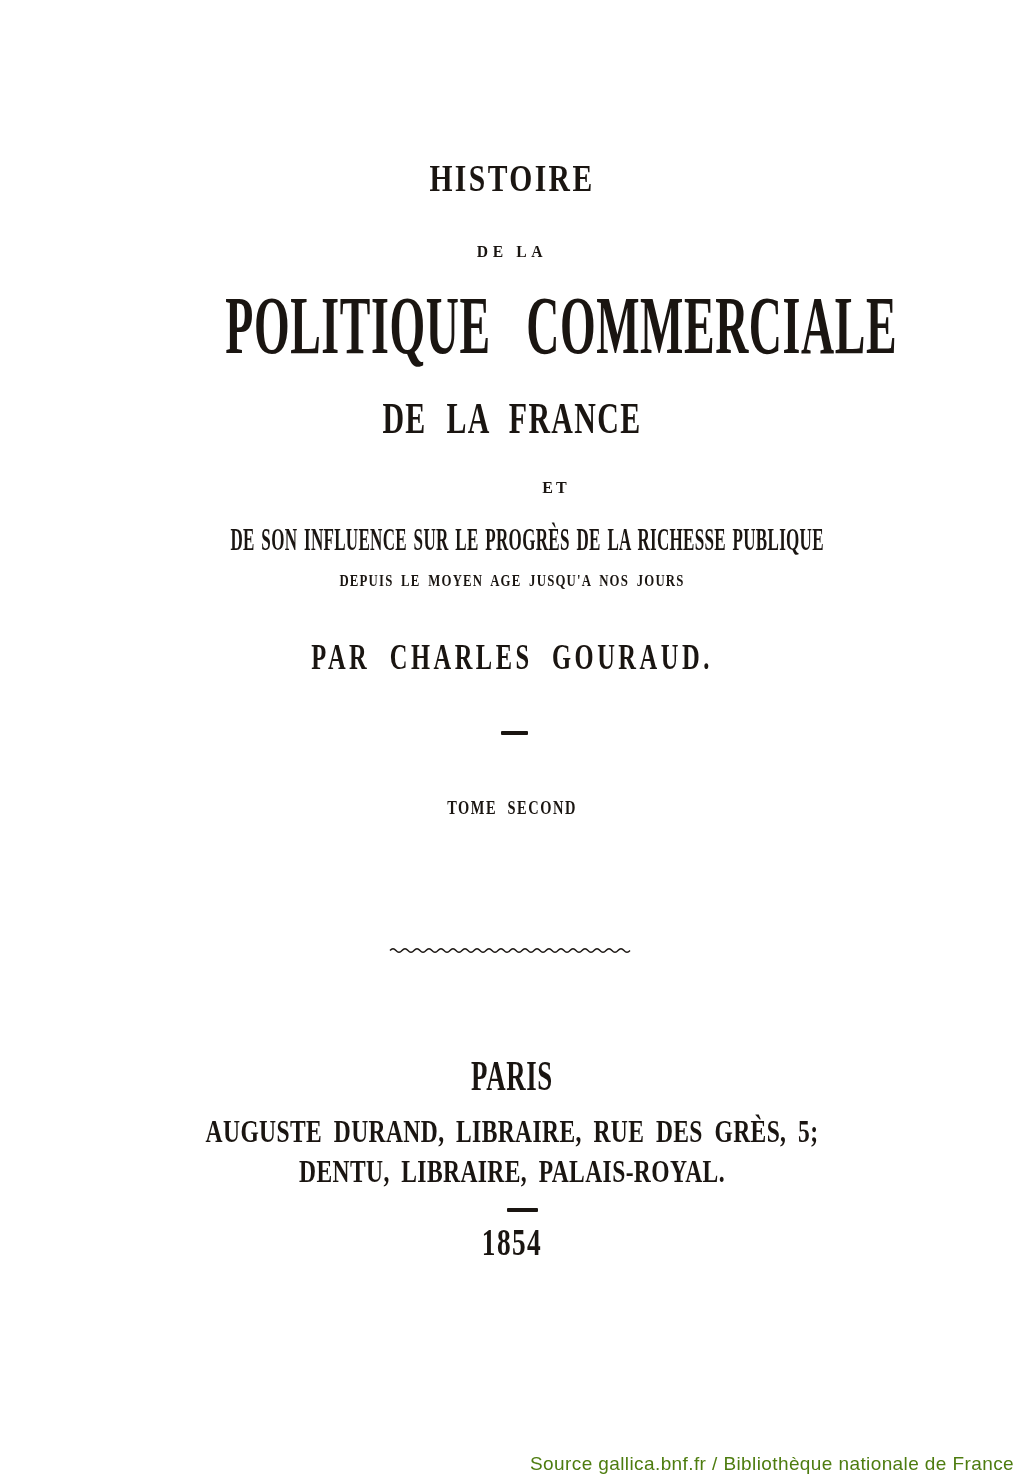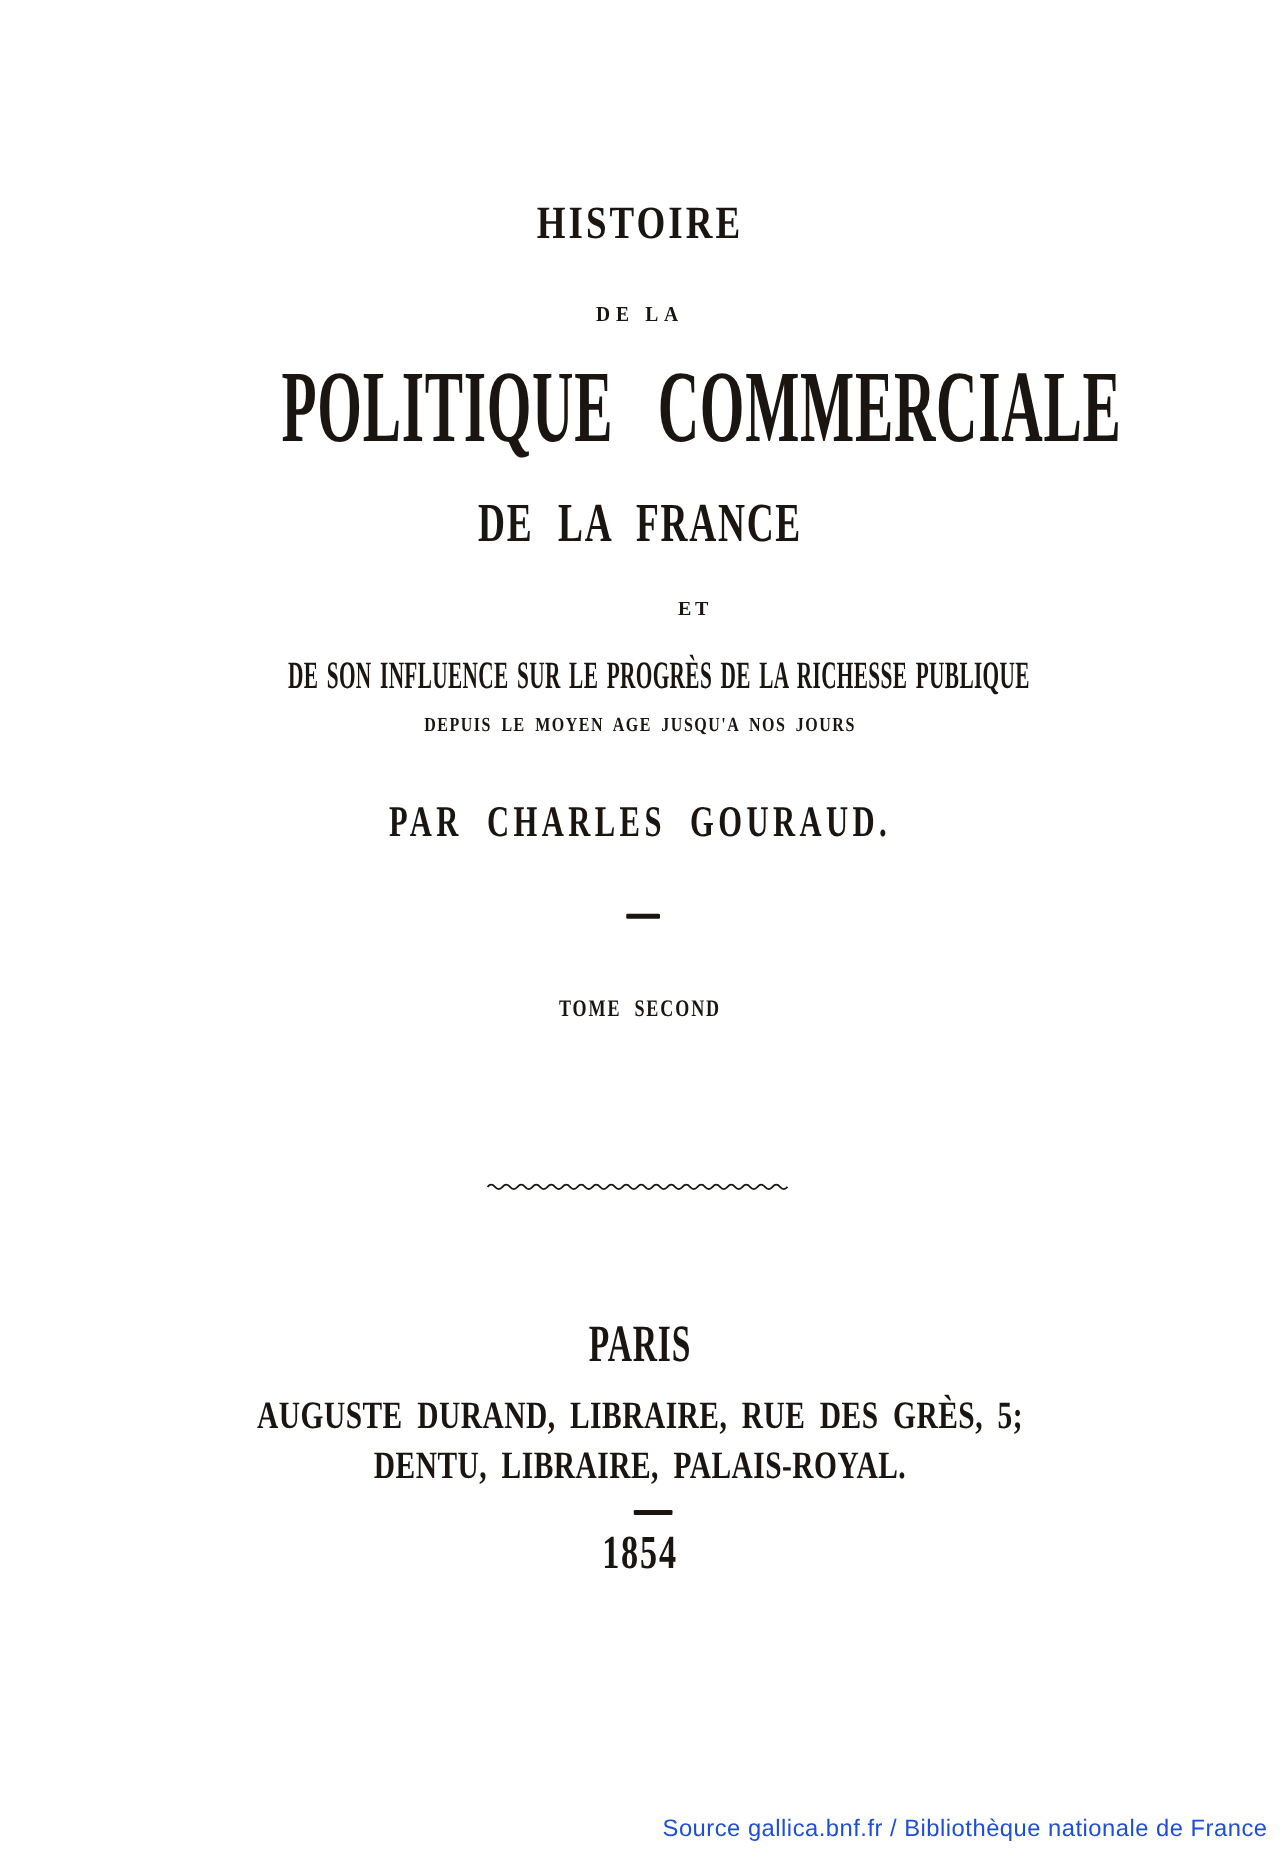--- a/index.html
+++ b/index.html
@@ -46,21 +46,21 @@
   .wavy-wrap { position: absolute; top: 940px; left: 0; width: 1024px; text-align: center; }
   .wavy-wrap svg { display: inline-block; }
 
   .credit {
     position: absolute;
     top: 1453px;
     right: 10px;
     font-family: "Liberation Sans", sans-serif;
     font-size: 19px;
     letter-spacing: 0.4px;
-    color: #1d4ed8;
+    color: #4d7c0f;
     white-space: nowrap;
     margin-left: 12px;
   }
 </style>
 </head>
 <body>
 
 <div id="scan">
 
   <div class="line series-title">HISTOIRE</div>

